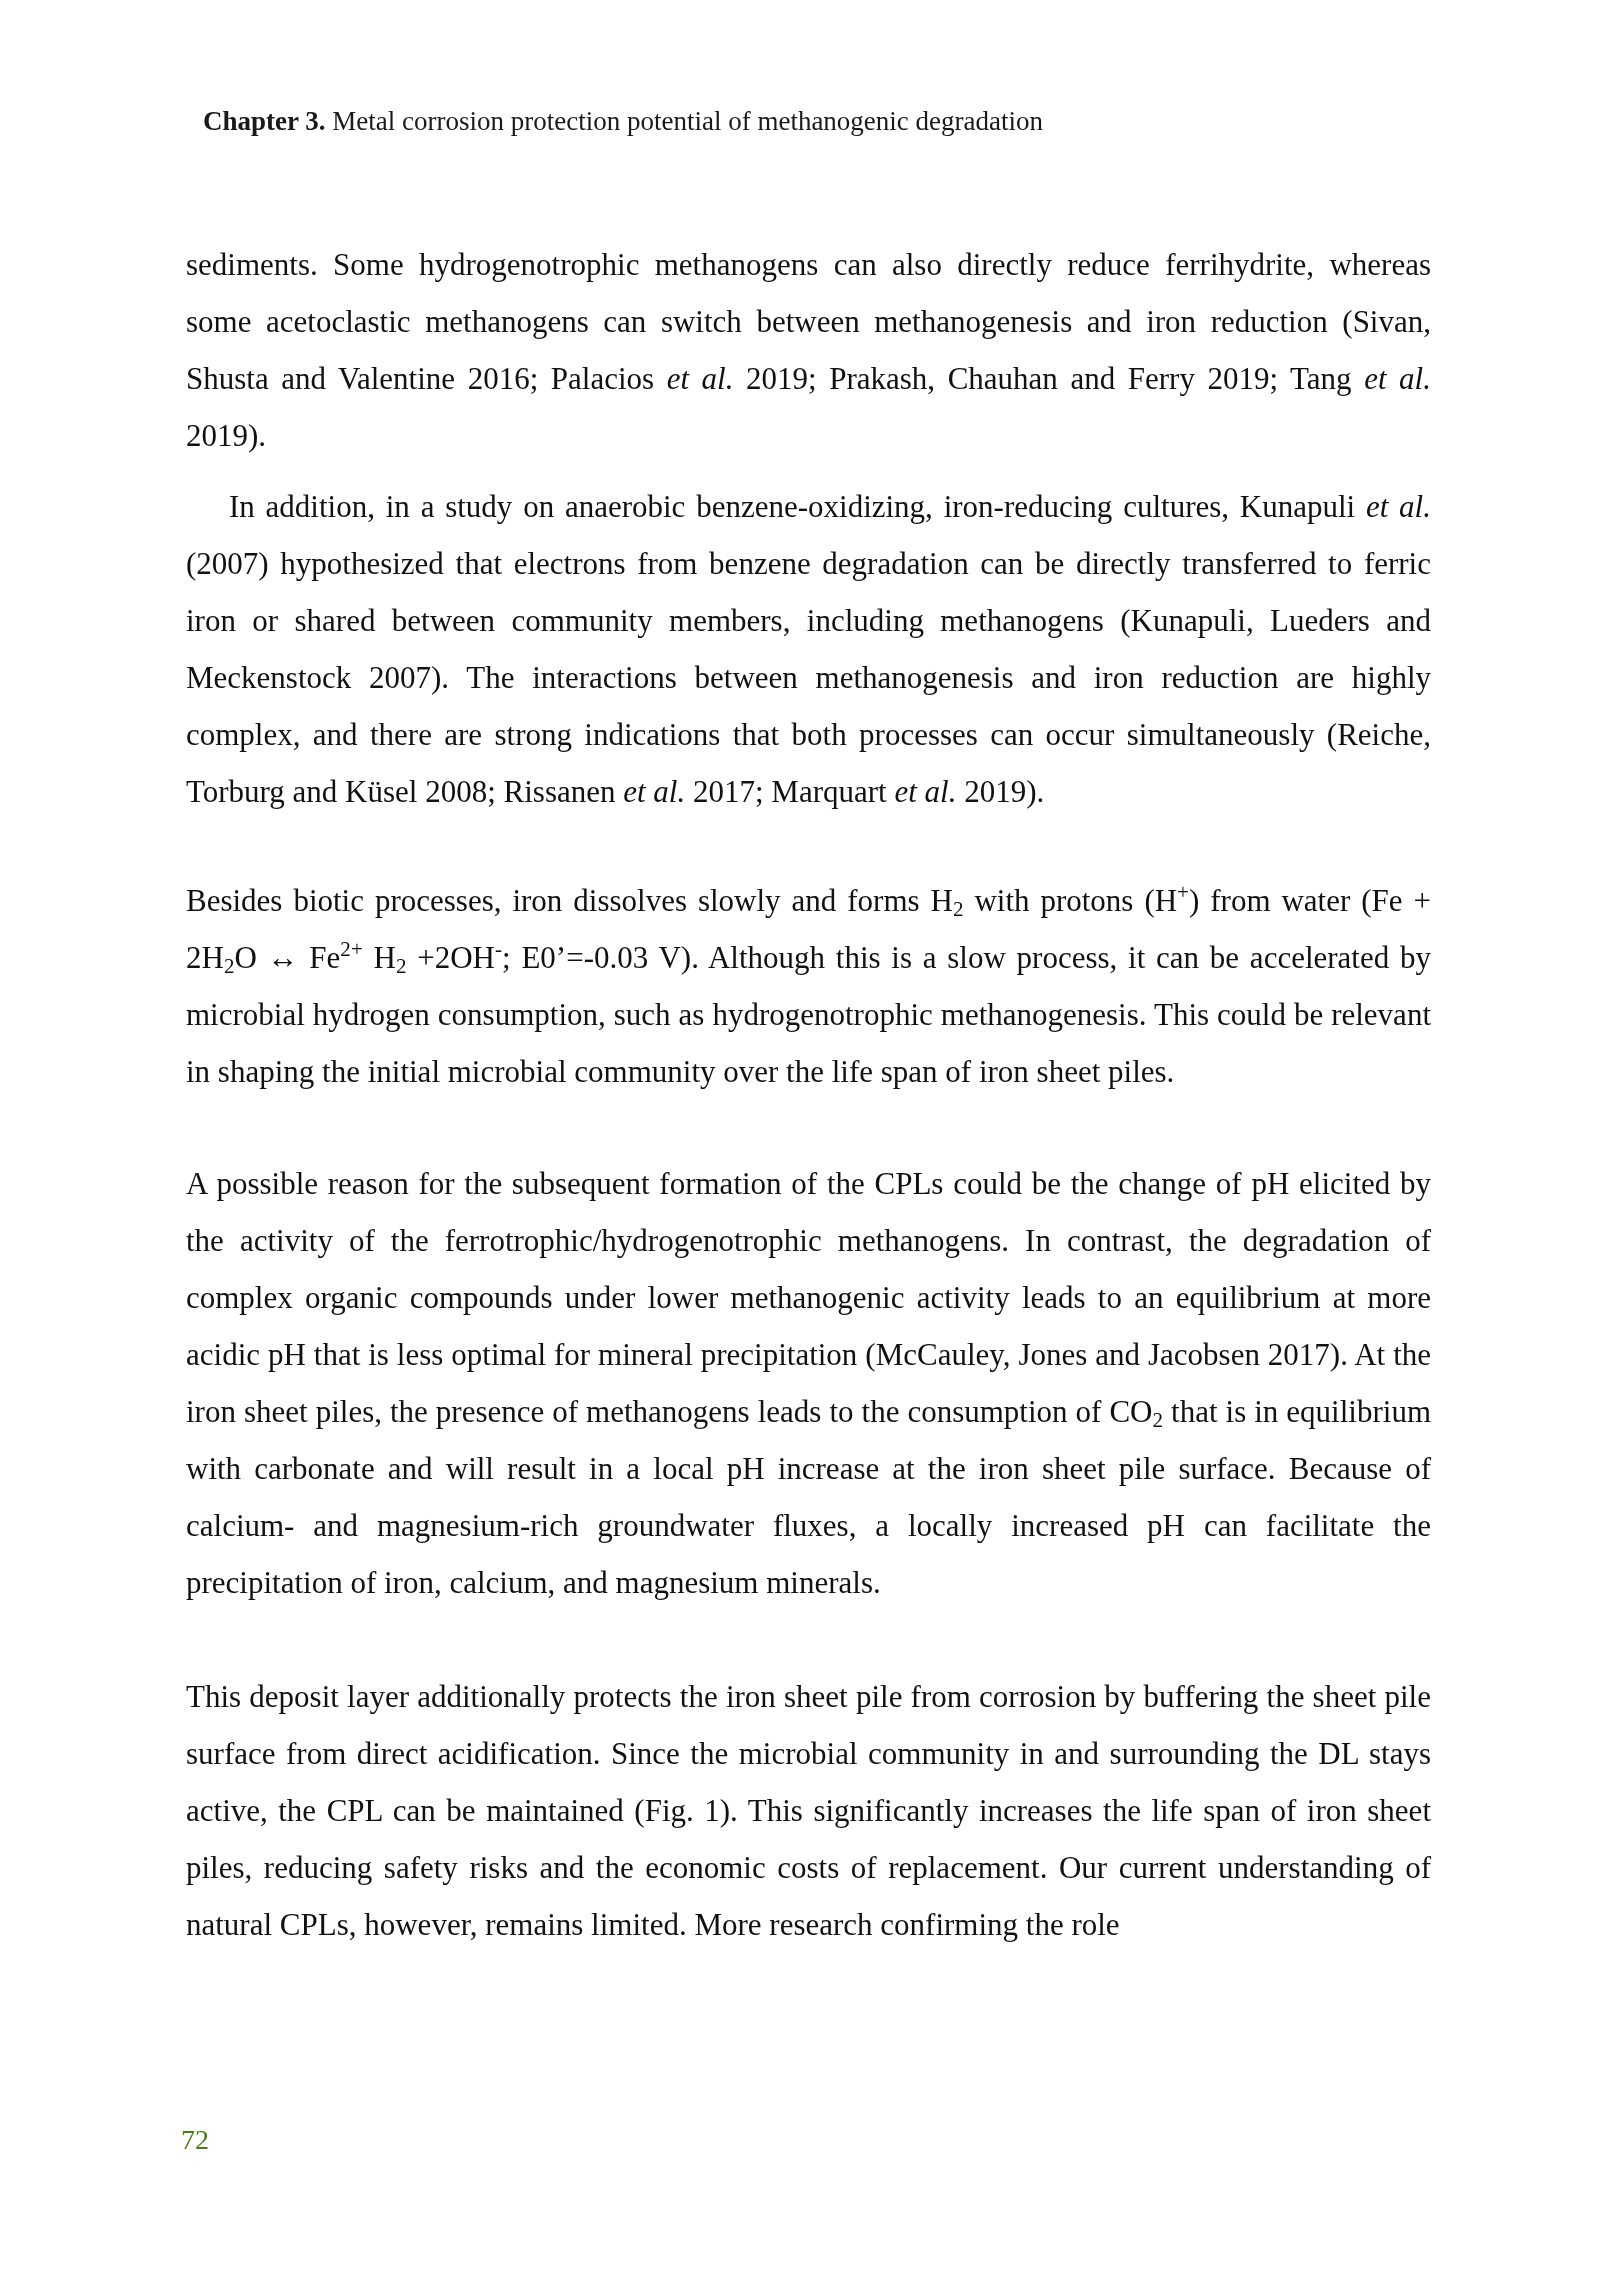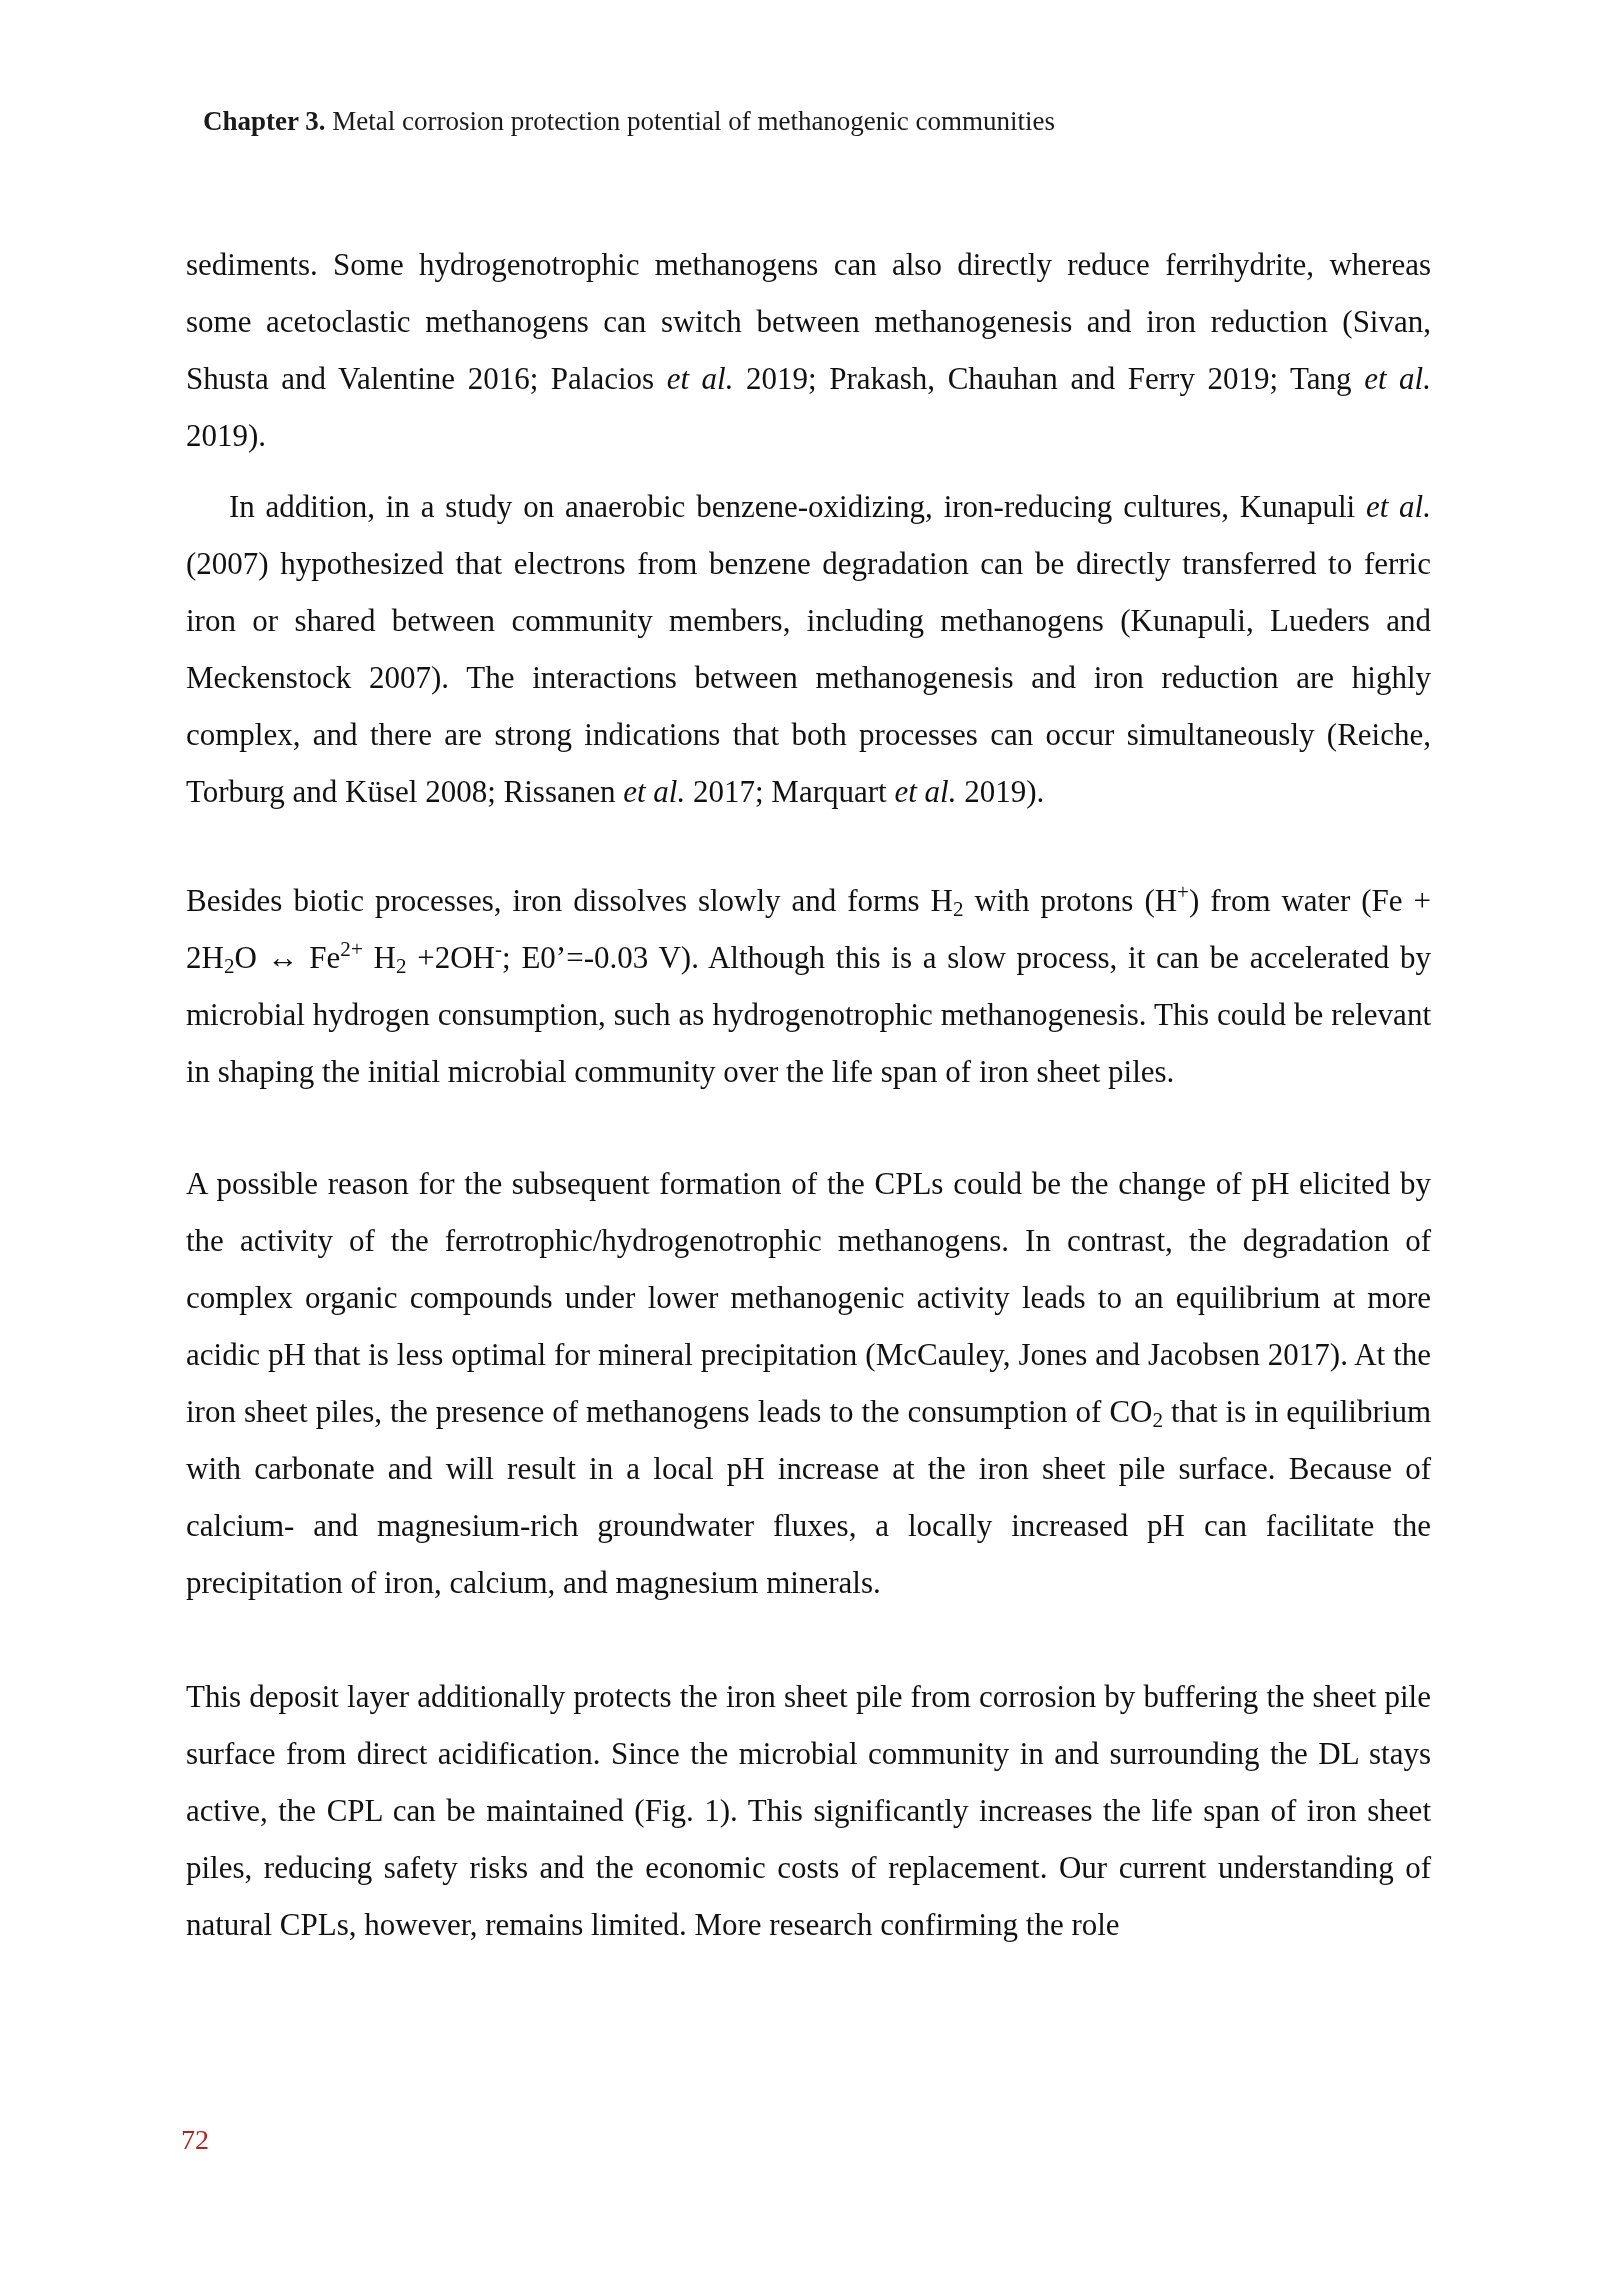--- a/index.html
+++ b/index.html
@@ -9,27 +9,27 @@
                   line-height: 33px; color: #1a1a1a; white-space: nowrap; }
   .running-head .label { font-weight: bold; margin-left: 20px; }
   .para { position: absolute; left: 186px; width: 1245px; font-size: 31px;
           line-height: 57px; text-align: justify; text-align-last: left; margin: 0; }
   .para.indent { text-indent: 43px; }
   .para i { font-style: italic; }
   sub, sup { font-size: 0.68em; line-height: 0; }
   sub { vertical-align: -0.22em; }
   sup { vertical-align: 0.55em; }
   .page-number { position: absolute; left: 181px; top: 2123px; font-size: 28px;
-                 line-height: 33px; color: #b91c1c; }
+                 line-height: 33px; color: #4d7c0f; }
 </style>
 </head>
 <body>
 
 <div class="running-head">
-  <span class="label">Chapter 3.</span><span class="title"> Metal corrosion protection potential of methanogenic communities</span>
+  <span class="label">Chapter 3.</span><span class="title"> Metal corrosion protection potential of methanogenic degradation</span>
 </div>
 
 <p class="para" style="top:236px;"><span>sediments. Some hydrogenotrophic methanogens can also directly reduce ferrihydrite, whereas some acetoclastic methanogens can switch between methanogenesis and iron reduction (Sivan, Shusta and Valentine 2016; Palacios </span><i>et al.</i><span> 2019; Prakash, Chauhan and Ferry 2019; Tang </span><i>et al.</i><span> 2019).</span></p>
 <p class="para indent" style="top:478px;"><span>In addition, in a study on anaerobic benzene-oxidizing, iron-reducing cultures, Kunapuli </span><i>et al.</i><span> (2007) hypothesized that electrons from benzene degradation can be directly transferred to ferric iron or shared between community members, including methanogens (Kunapuli, Lueders and Meckenstock 2007). The interactions between methanogenesis and iron reduction are highly complex, and there are strong indications that both processes can occur simultaneously (Reiche, Torburg and Küsel 2008; Rissanen </span><i>et al.</i><span> 2017; Marquart </span><i>et al.</i><span> 2019).</span></p>
 <p class="para" style="top:872px;"><span>Besides biotic processes, iron dissolves slowly and forms H</span><sub>2</sub><span> with protons (H</span><sup>+</sup><span>) from water (Fe + 2H</span><sub>2</sub><span>O ↔ Fe</span><sup>2+</sup><span> H</span><sub>2</sub><span> +2OH</span><sup>-</sup><span>; E0’=-0.03 V). Although this is a slow process, it can be accelerated by microbial hydrogen consumption, such as hydrogenotrophic methanogenesis. This could be relevant in shaping the initial microbial community over the life span of iron sheet piles.</span></p>
 <p class="para" style="top:1155px;"><span>A possible reason for the subsequent formation of the CPLs could be the change of pH elicited by the activity of the ferrotrophic/hydrogenotrophic methanogens. In contrast, the degradation of complex organic compounds under lower methanogenic activity leads to an equilibrium at more acidic pH that is less optimal for mineral precipitation (McCauley, Jones and Jacobsen 2017). At the iron sheet piles, the presence of methanogens leads to the consumption of CO</span><sub>2</sub><span> that is in equilibrium with carbonate and will result in a local pH increase at the iron sheet pile surface. Because of calcium- and magnesium-rich groundwater fluxes, a locally increased pH can facilitate the precipitation of iron, calcium, and magnesium minerals.</span></p>
 <p class="para" style="top:1668px;"><span>This deposit layer additionally protects the iron sheet pile from corrosion by buffering the sheet pile surface from direct acidification. Since the microbial community in and surrounding the DL stays active, the CPL can be maintained (Fig. 1). This significantly increases the life span of iron sheet piles, reducing safety risks and the economic costs of replacement. Our current understanding of natural CPLs, however, remains limited. More research confirming the role</span></p>
 
 <div class="page-number">72</div>
 

